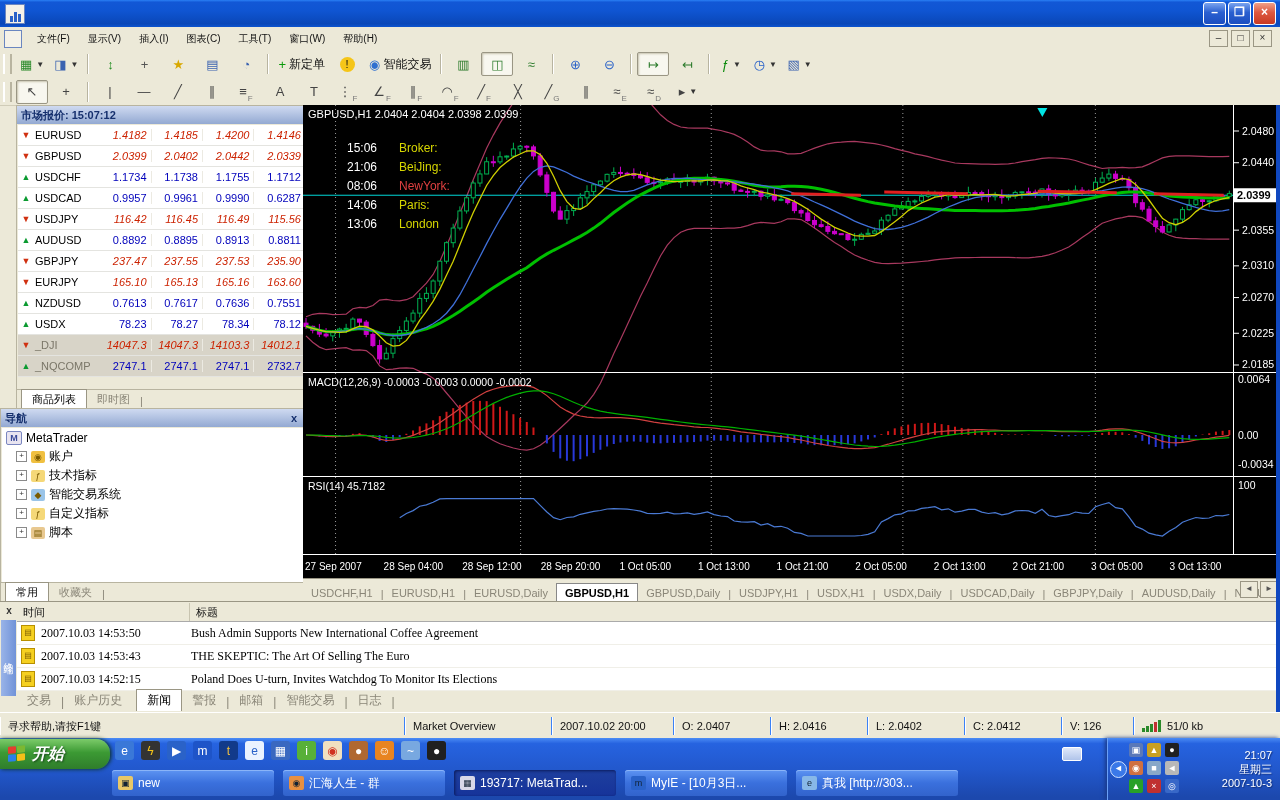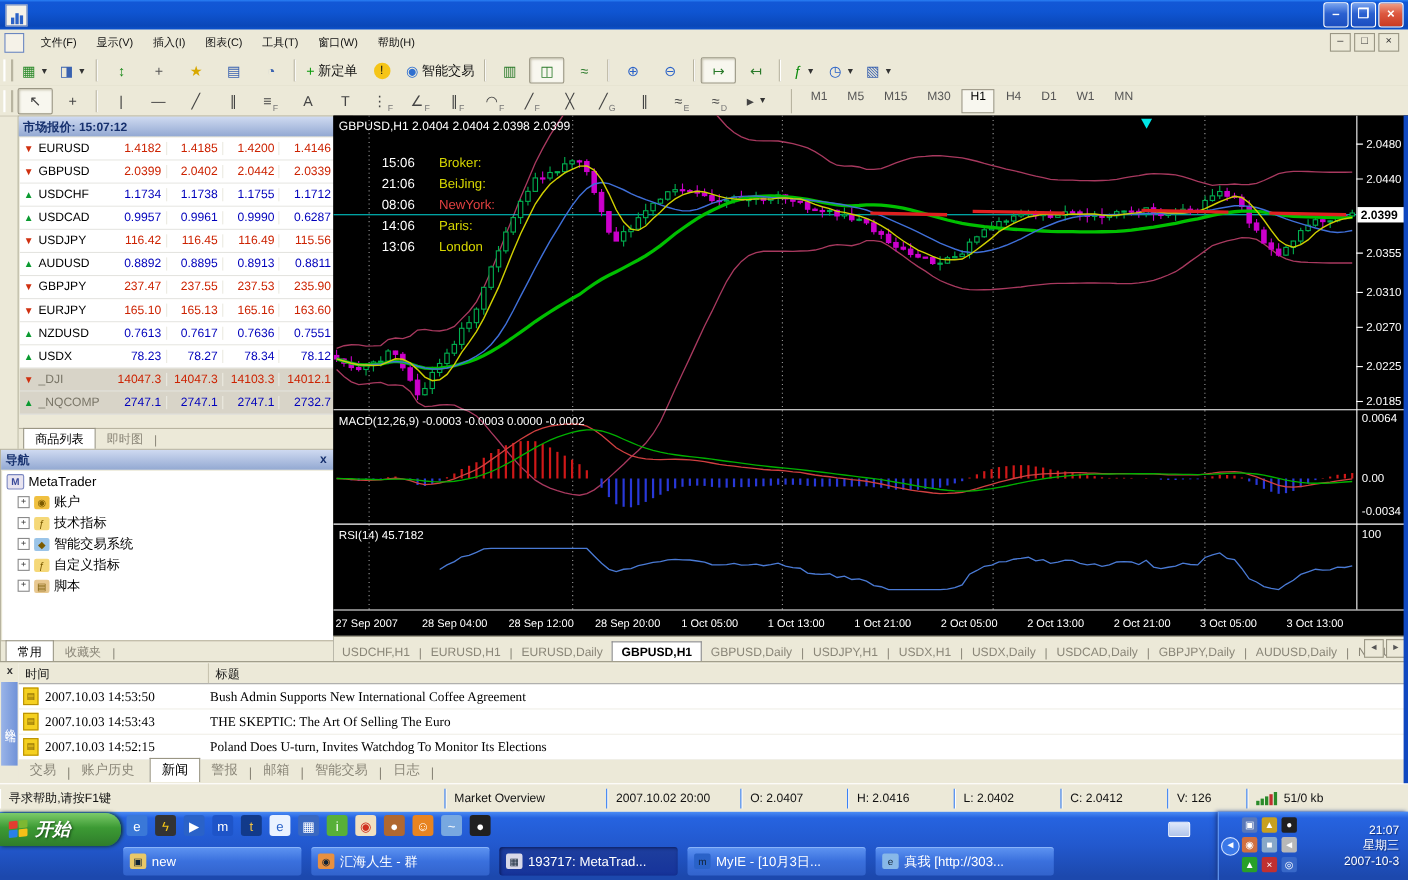--- a/index.html
+++ b/index.html
@@ -50,21 +50,21 @@
   #mwatch{left:16px;top:105px;width:303px;height:303px;}
   #mwtable{position:absolute;left:1px;top:19px;width:288px;}
   .mwhead{display:flex;height:18px;background:#ece9d8;border-bottom:1px solid #aaa;}
   .mwhead span{font-size:11px;color:#111;padding:2px 4px;border-right:1px solid #c8c4b0;}
   .mwrow{display:flex;height:20px;background:#fff;border-bottom:1px solid #e4e4e0;align-items:center;}
   .mwrow.idx{background:#d8d4c8;}
   .mwrow .sym{display:flex;align-items:center;gap:4px;padding-left:3px;color:#000;}
   .mwrow.idx .sym{color:#7a7668;}
   .c-sym{width:85px;}
   .c-num{width:50px;text-align:right;padding-right:4px;border-right:1px solid #eceae2;}
-  .red{color:#cc2200;} .blu{color:#0000bb;}
+  .red{color:#cc2200;font-style:italic;} .blu{color:#0000bb;}
   .arrow{font-size:9px;width:10px;text-align:center;}
   .arrow.up{color:#0a9a30;} .arrow.down{color:#d03010;}
   #mwscroll{position:absolute;right:1px;top:19px;width:13px;height:262px;background:#d6e2f8;}
   .sbtn{width:13px;height:13px;background:linear-gradient(180deg,#e8f0fc,#b8ccf0);border:1px solid #8aa4d8;
     color:#2a4a9a;font-size:7px;text-align:center;line-height:11px;}
   .sthumb{width:11px;height:60px;margin:60px 0 0 1px;background:linear-gradient(90deg,#cfe0fa,#a8c2ee);
     border:1px solid #8aa4d8;border-radius:2px;}
   .ptabs{position:absolute;left:0;bottom:0;width:100%;height:19px;background:#ece9d8;border-top:1px solid #b8b4a0;
     display:flex;align-items:flex-end;font-size:11px;color:#8a8678;}
   .ptab{padding:2px 10px;}
@@ -318,31 +318,20 @@
       <span class="glyph">≈</span>
       <span class="sub">E</span>
     </span>
     <span class="tbtn">
       <span class="glyph">≈</span>
       <span class="sub">D</span>
     </span>
     <span class="tbtn">
       <span class="glyph">▸</span>
       <span class="drop">▼</span>
-    </span>
-    <span style="display: flex; margin-left: 14px; border-left: 1px solid rgb(184, 180, 160); padding-left: 8px;">
-      <span class="tfbtn">M1</span>
-      <span class="tfbtn">M5</span>
-      <span class="tfbtn">M15</span>
-      <span class="tfbtn">M30</span>
-      <span class="tfbtn pressed">H1</span>
-      <span class="tfbtn">H4</span>
-      <span class="tfbtn">D1</span>
-      <span class="tfbtn">W1</span>
-      <span class="tfbtn">MN</span>
     </span>
   </div>
 
 <div id="mwatch" class="panel abs">
   <div class="phead">
     <span>市场报价: 15:07:12</span>
     <span class="closex">x</span>
   </div>
   <div id="mwtable">
     <div id="mwrows">

